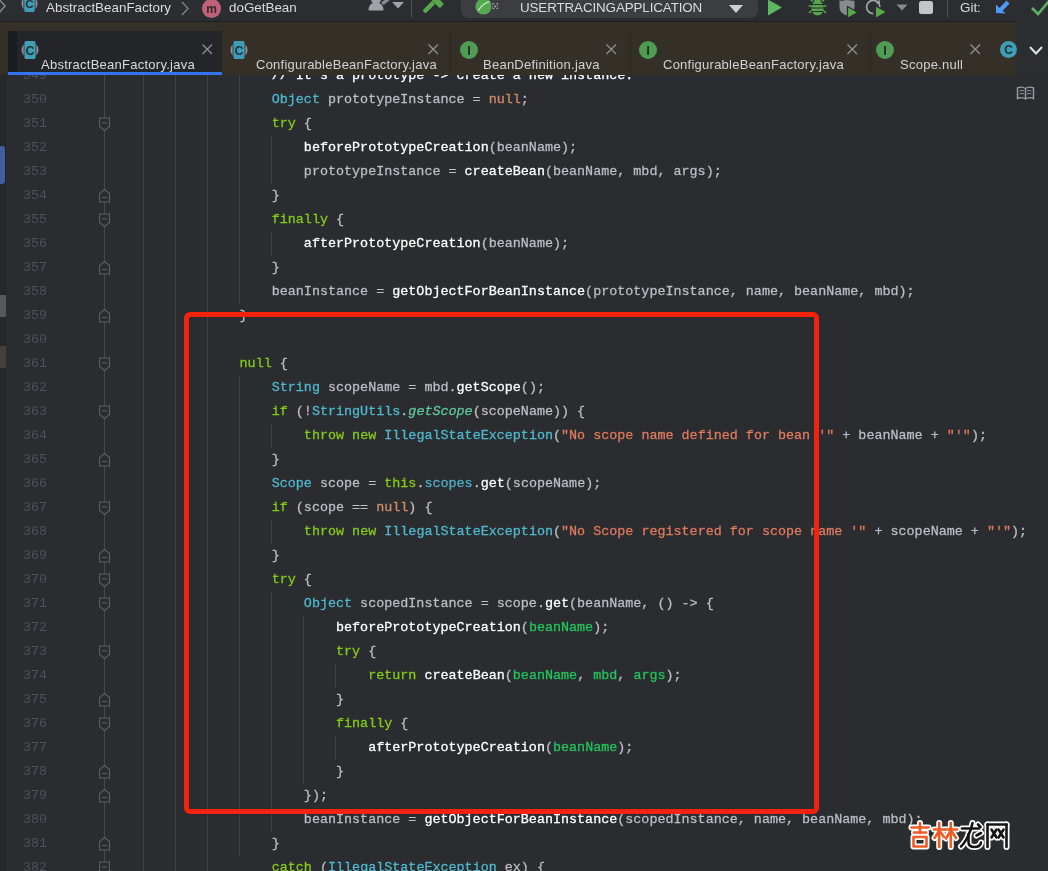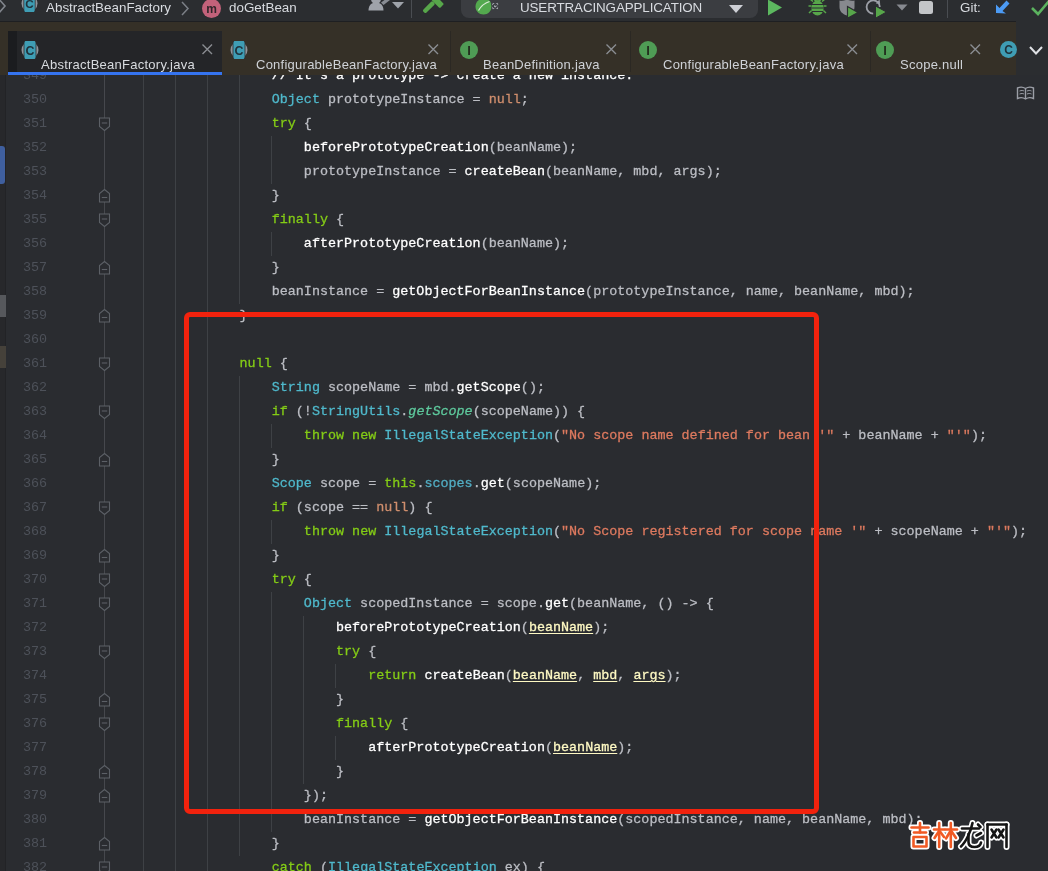--- a/index.html
+++ b/index.html
@@ -14,21 +14,21 @@
 pre{font-family:"Liberation Mono",monospace;font-size:13.4px;line-height:24px;position:absolute;white-space:pre}
 #gutter{left:0;top:64px;width:47px;text-align:right;color:#4d5159}
 #code{left:111px;top:64px;color:#bcbec4;z-index:4;-webkit-text-stroke:0.28px}
 i{font-style:normal}
 .k{color:#84cc16;font-weight:normal}
 .c{color:#4fb9cc}
 .m{color:#ffffff}
 .mi{color:#5ec99d;font-style:italic}
 .s{color:#de7a5f}
 .o{color:#cf8e6d;font-weight:normal}
-.v{color:#fef9c3;text-decoration:underline;text-underline-offset:2px;text-decoration-thickness:1px}
+.v{color:#22c55e;text-underline-offset:2px;text-decoration-thickness:1px}
 .f{color:#52aec4}
 .g{color:#ffffff}
 .ig{position:absolute;width:1px;background:#3e4145}
 #redbox{position:absolute;left:184px;top:312px;width:635px;height:502px;border:5px solid #f2220d;border-radius:6px;z-index:10}
 #lstrip{position:absolute;left:0;top:75px;width:6px;height:796px;background:#27282b;border-right:1px solid #222326}
 </style></head><body>
 <div id="app">
   <div id="editor">
     <pre id="gutter">349
 350

